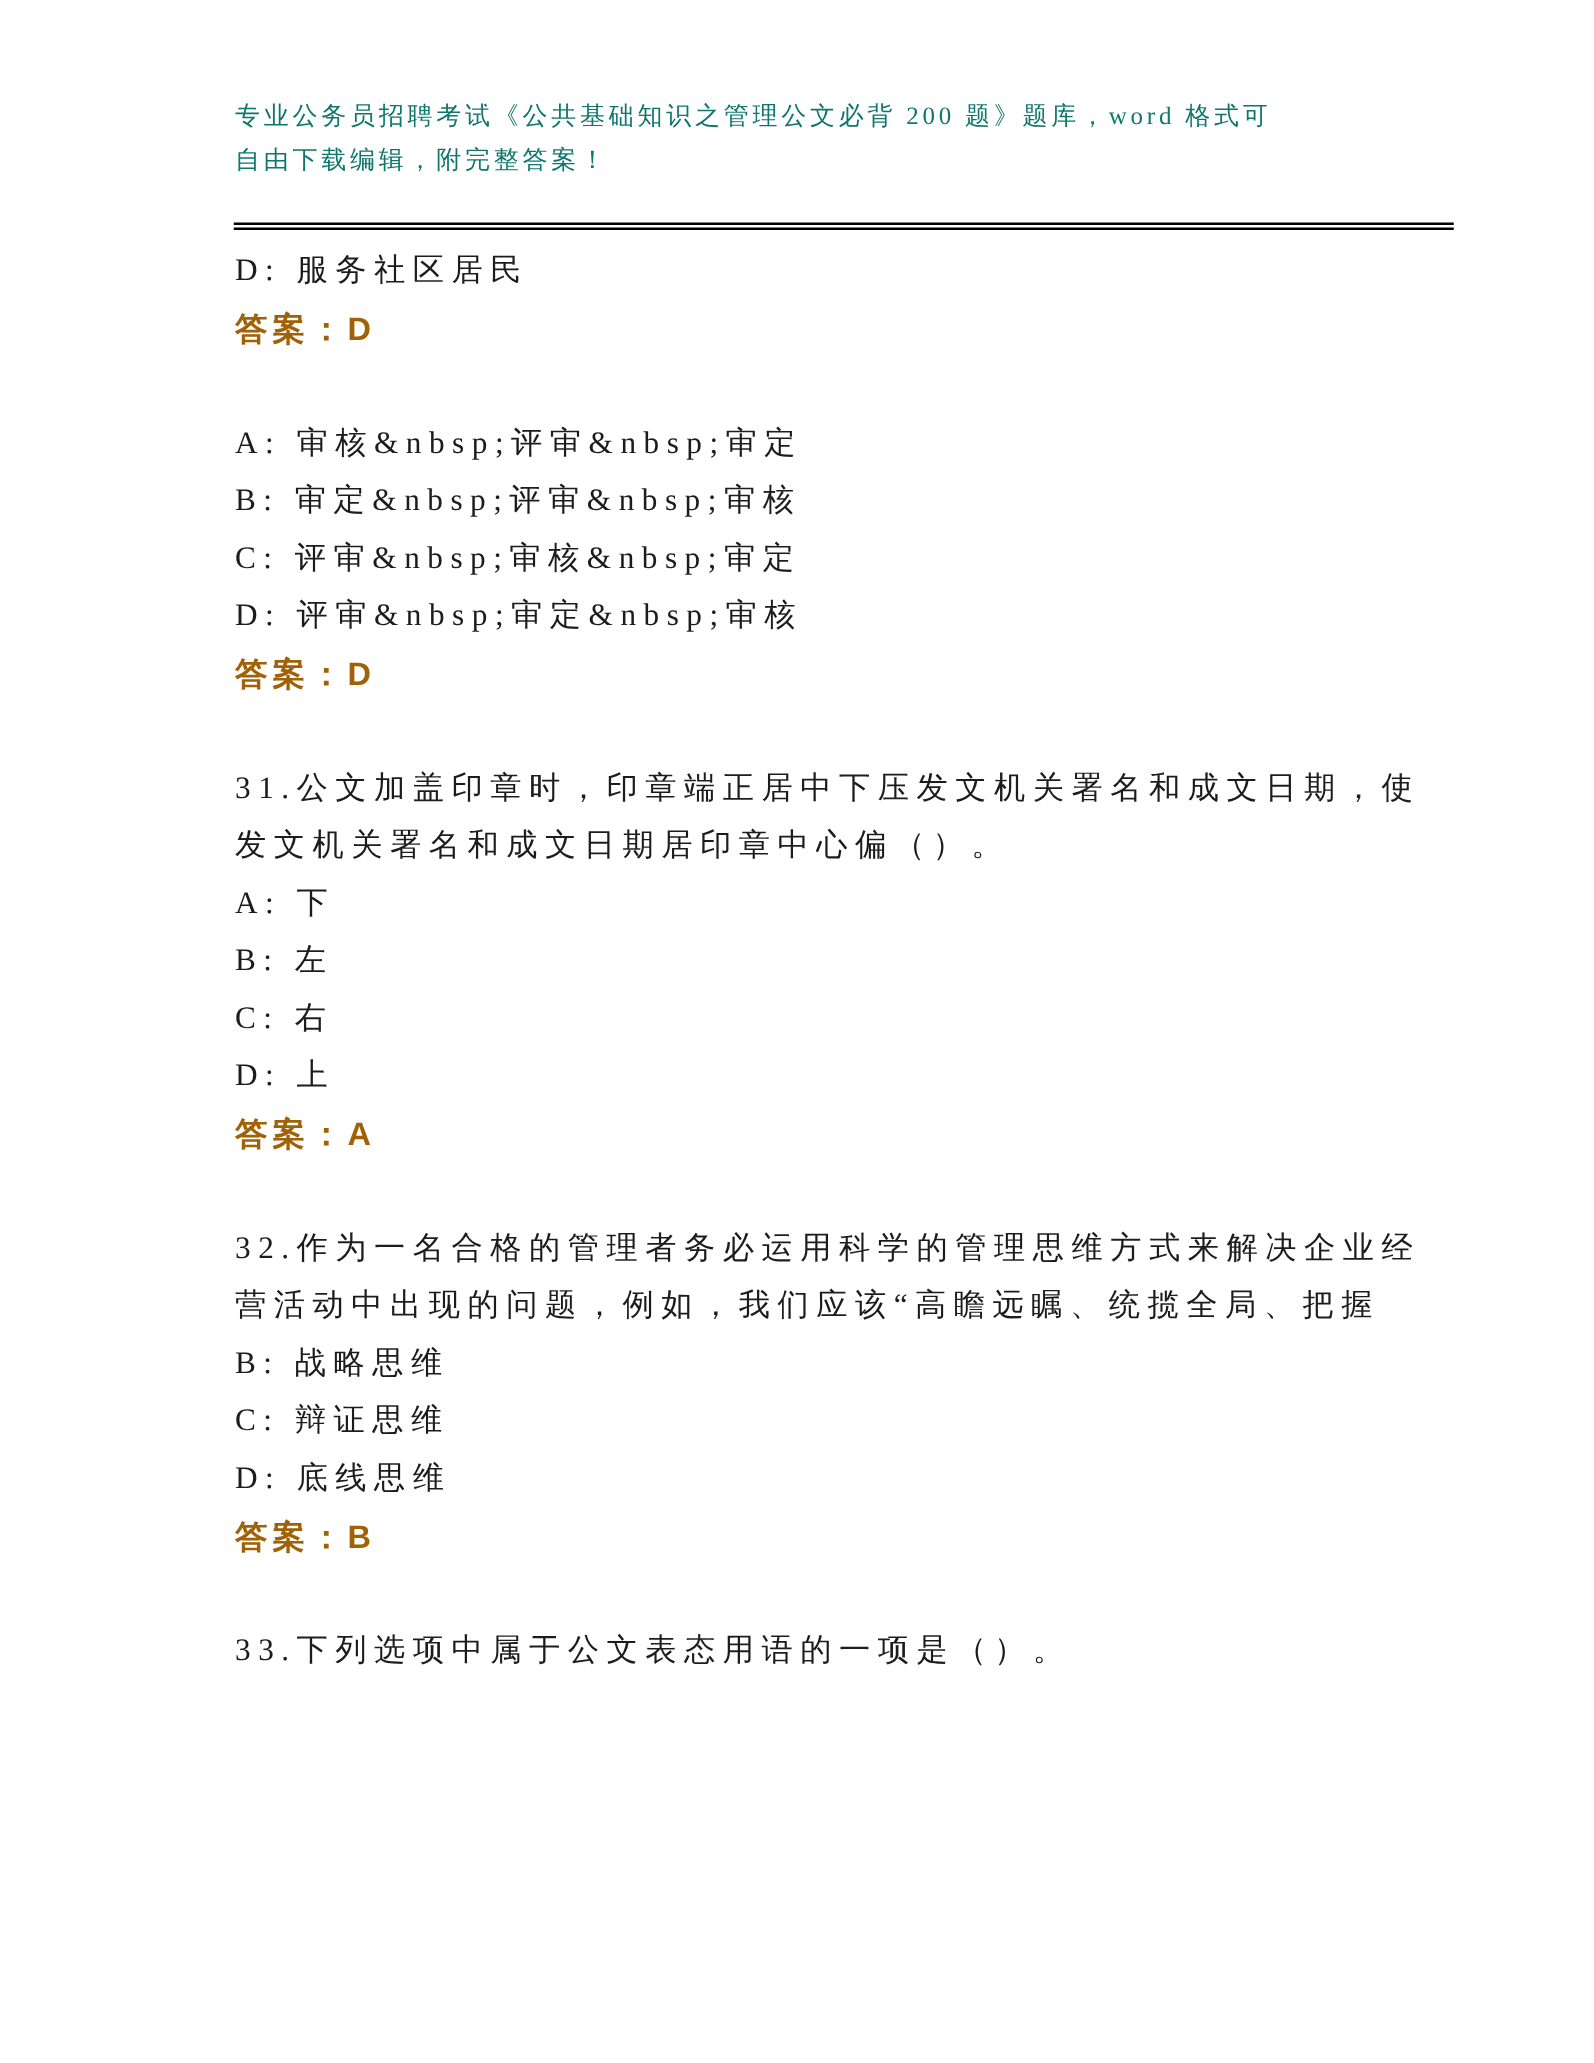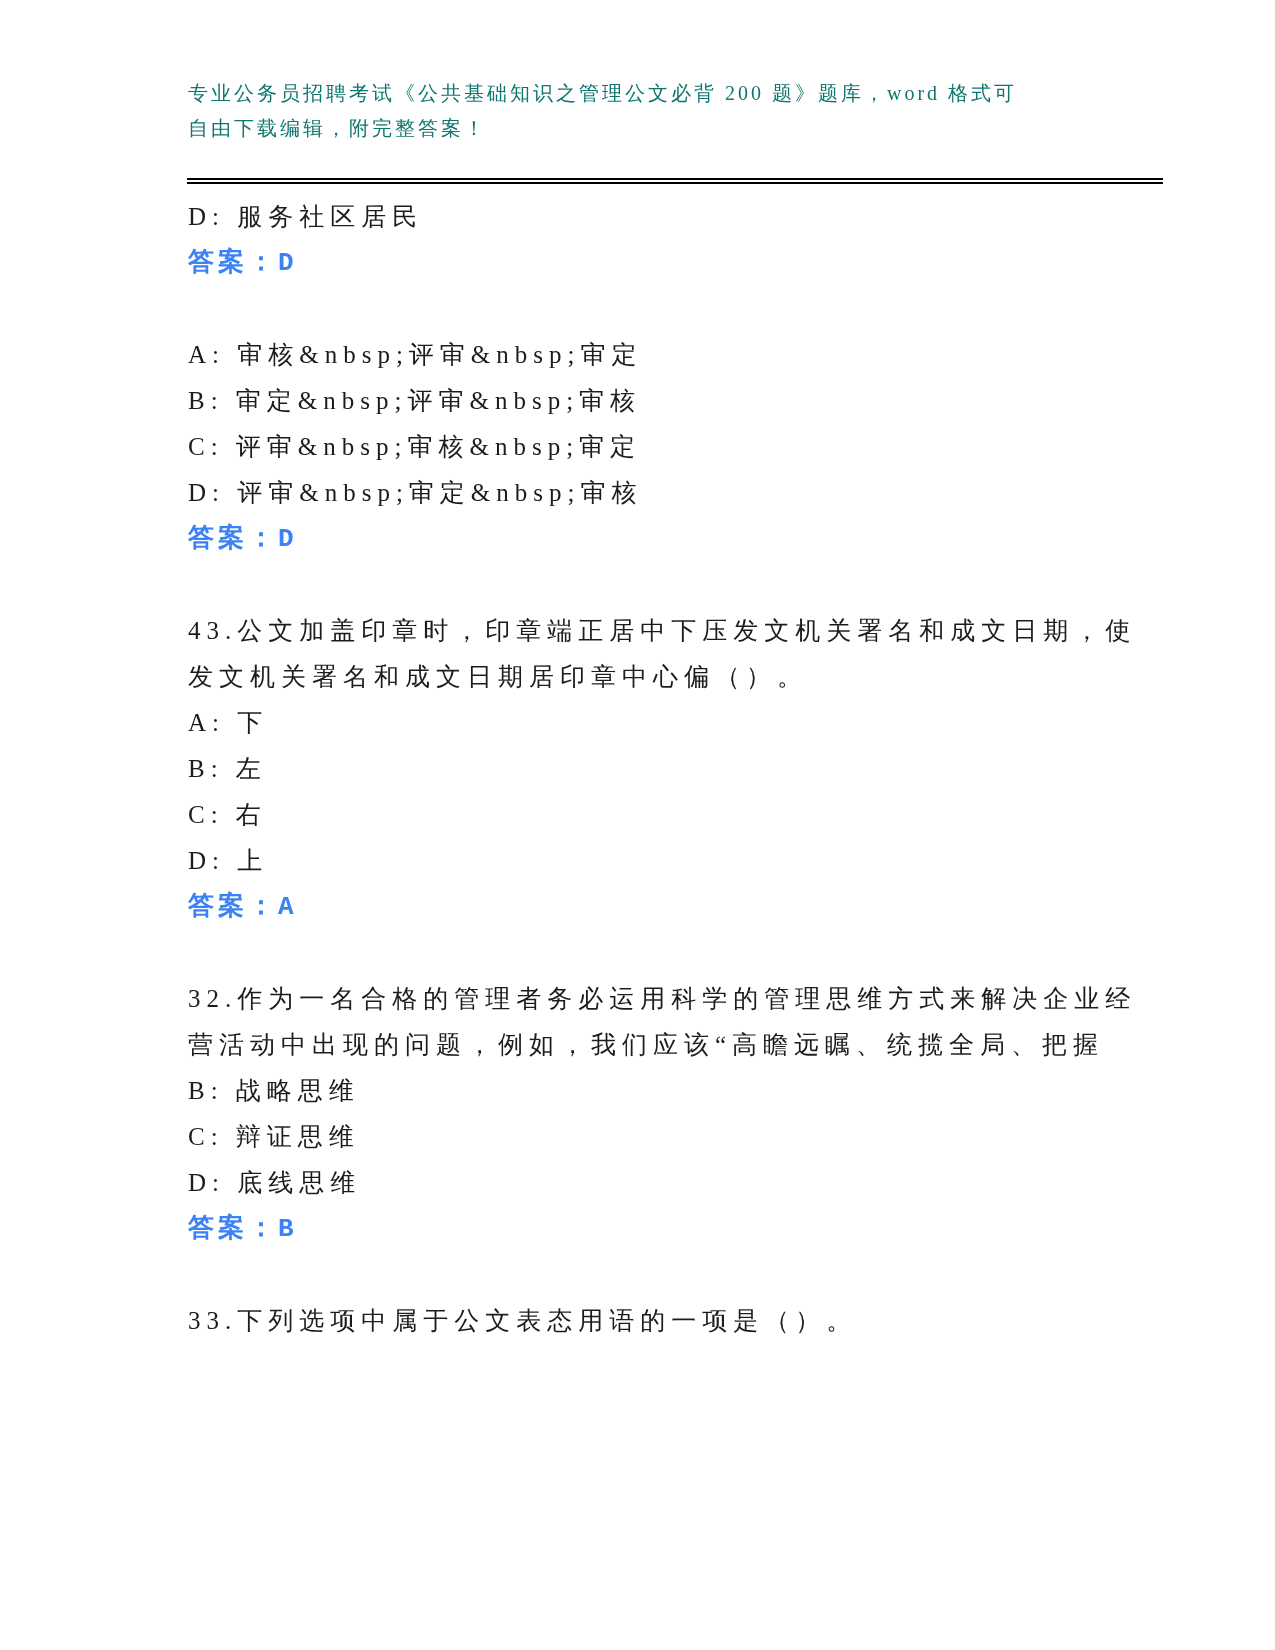--- a/index.html
+++ b/index.html
@@ -45,25 +45,25 @@
     width: 1010px;
   }
   .row {
     height: 46px;
     line-height: 40px;
     font-size: 25px;
     letter-spacing: 6px;
     white-space: nowrap;
   }
   .row.answer {
-    font-family: Liberation Mono, monospace;
+    font-family: Liberation Sans, sans-serif;
     font-weight: bold;
     font-size: 26px;
     letter-spacing: 4px;
-    color: #3b82f6;
+    color: #a16207;
   }
   .row.spacer {
     
   }
 </style>
 </head>
 <body>
 
 <div class="page">
 
@@ -77,21 +77,21 @@
   <div class="doc-body">
     <div class="row option">D: 服务社区居民</div>
     <div class="row answer">答案：D</div>
     <div class="row spacer"></div>
     <div class="row option">A: 审核&amp;nbsp;评审&amp;nbsp;审定</div>
     <div class="row option">B: 审定&amp;nbsp;评审&amp;nbsp;审核</div>
     <div class="row option">C: 评审&amp;nbsp;审核&amp;nbsp;审定</div>
     <div class="row option">D: 评审&amp;nbsp;审定&amp;nbsp;审核</div>
     <div class="row answer">答案：D</div>
     <div class="row spacer"></div>
-    <div class="row question">43.公文加盖印章时，印章端正居中下压发文机关署名和成文日期，使</div>
+    <div class="row question">31.公文加盖印章时，印章端正居中下压发文机关署名和成文日期，使</div>
     <div class="row question">发文机关署名和成文日期居印章中心偏（）。</div>
     <div class="row option">A: 下</div>
     <div class="row option">B: 左</div>
     <div class="row option">C: 右</div>
     <div class="row option">D: 上</div>
     <div class="row answer">答案：A</div>
     <div class="row spacer"></div>
     <div class="row question">32.作为一名合格的管理者务必运用科学的管理思维方式来解决企业经</div>
     <div class="row question">营活动中出现的问题，例如，我们应该“高瞻远瞩、统揽全局、把握</div>
     <div class="row option">B: 战略思维</div>

